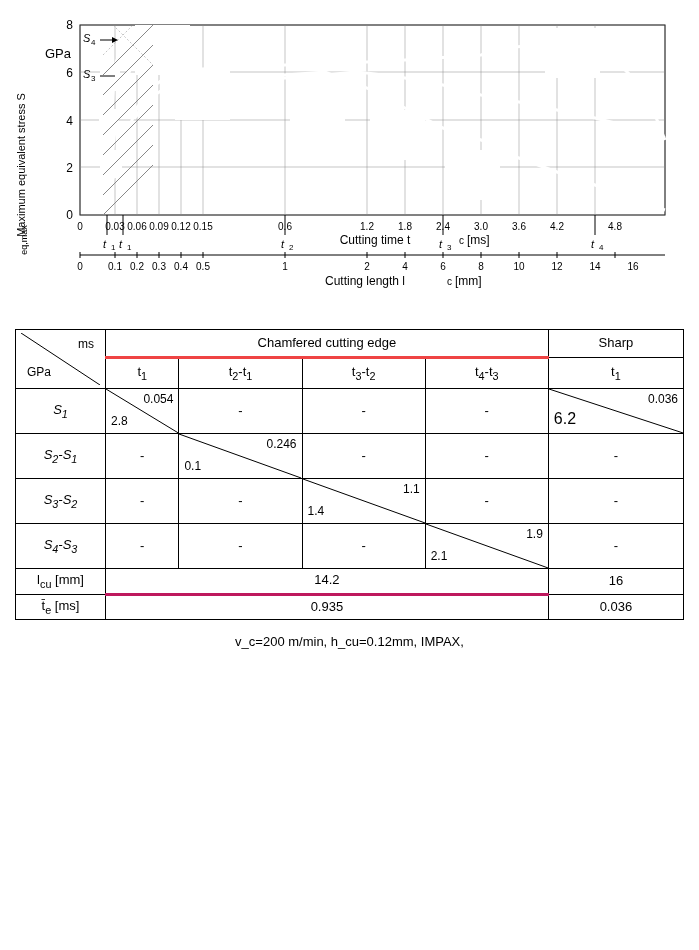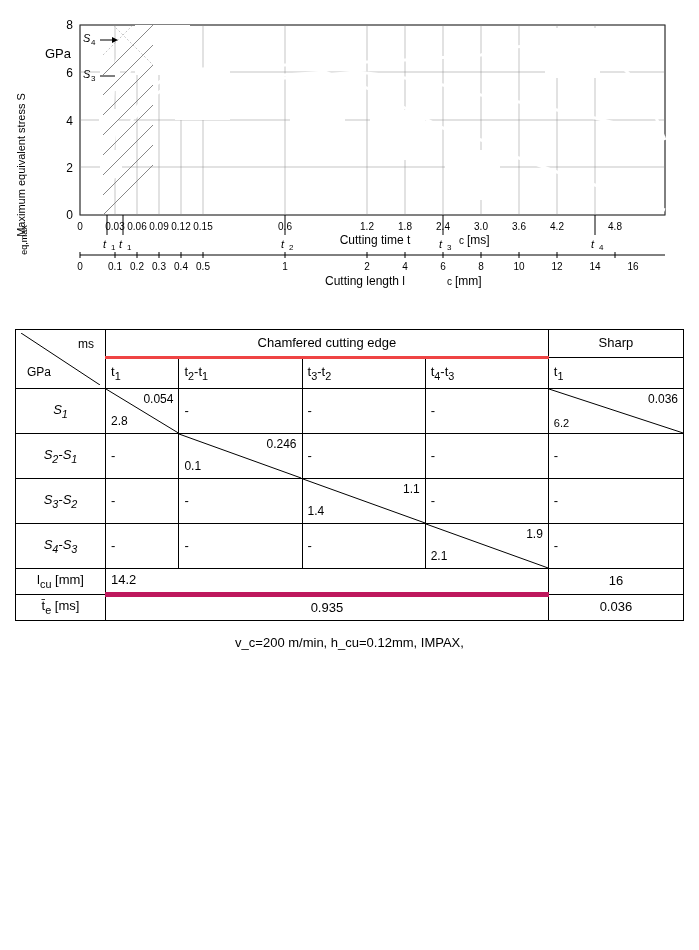--- a/index.html
+++ b/index.html
@@ -31,21 +31,21 @@
     }
 
     .cutting-table {
       width: 100%;
       border-collapse: collapse;
       border: 1.5px solid #000;
     }
 
     .cutting-table td, .cutting-table th {
       border: 1px solid #000;
-      text-align: left;
+      text-align: center;
       vertical-align: middle;
       padding: 3px 5px;
       font-size: 13px;
       line-height: 1.3;
     }
 
     .footer-text {
       text-align: center;
       margin-top: 12px;
       font-size: 13px;
@@ -334,21 +334,21 @@
           </td>
           <td>-</td>
           <td>-</td>
           <td style="border-right:1.5px solid #000;">-</td>
           <td style="padding:0;">
             <div style="position:relative; height:44px; overflow:hidden;">
               <svg style="position:absolute;top:0;left:0;width:100%;height:100%;">
                 <line x1="0" y1="0" x2="100%" y2="100%" stroke="#000" stroke-width="1"></line>
               </svg>
               <span style="position:absolute;top:3px;right:5px;font-size:12px;">0.036</span>
-              <span style="position:absolute;bottom:3px;left:5px;font-size:11px;">6.2</span>
+              <span style="position:absolute;bottom:3px;left:5px;font-size:16px;">6.2</span>
             </div>
           </td>
         </tr>
 
         <tr>
           <td style="border-right:1.5px solid #000; font-size:13px; text-align:center; font-style:italic;">S<sub>2</sub>-S<sub>1</sub></td>
           <td>-</td>
           <td style="padding:0;margin-top:8px;">
             <div style="position:relative; height:44px; overflow:hidden;">
               <svg style="position:absolute;top:0;left:0;width:100%;height:100%;">
@@ -392,21 +392,21 @@
               </svg>
               <span style="position:absolute;top:3px;right:5px;font-size:12px;">1.9</span>
               <span style="position:absolute;bottom:3px;left:5px;font-size:12px;">2.1</span>
             </div>
           </td>
           <td style="border-bottom:1.5px solid #000;">-</td>
         </tr>
 
         <tr>
           <td style="border-right:1.5px solid #000; border-bottom:1px solid #000; font-size:13px; text-align:center;">l<sub>cu</sub> [mm]</td>
-          <td colspan="4" style="border-right:1.5px solid #000; border-bottom:5px solid #be185d; font-size:13px; text-align:left;">14.2</td>
+          <td colspan="4" style="border-right:1.5px solid #000; border-bottom:3px solid #be185d; font-size:13px; text-align:center;">14.2</td>
           <td style="border-bottom:1px solid #000; font-size:13px; text-align:center;">16</td>
         </tr>
 
         <tr>
           <td style="border-right:1.5px solid #000; font-size:13px; text-align:center;">t̄<sub>e</sub> [ms]</td>
           <td colspan="4" style="border-right:1.5px solid #000; font-size:13px; text-align:center;">0.935</td>
           <td style="font-size:13px; text-align:center;">0.036</td>
         </tr>
       </tbody>
     </table>

